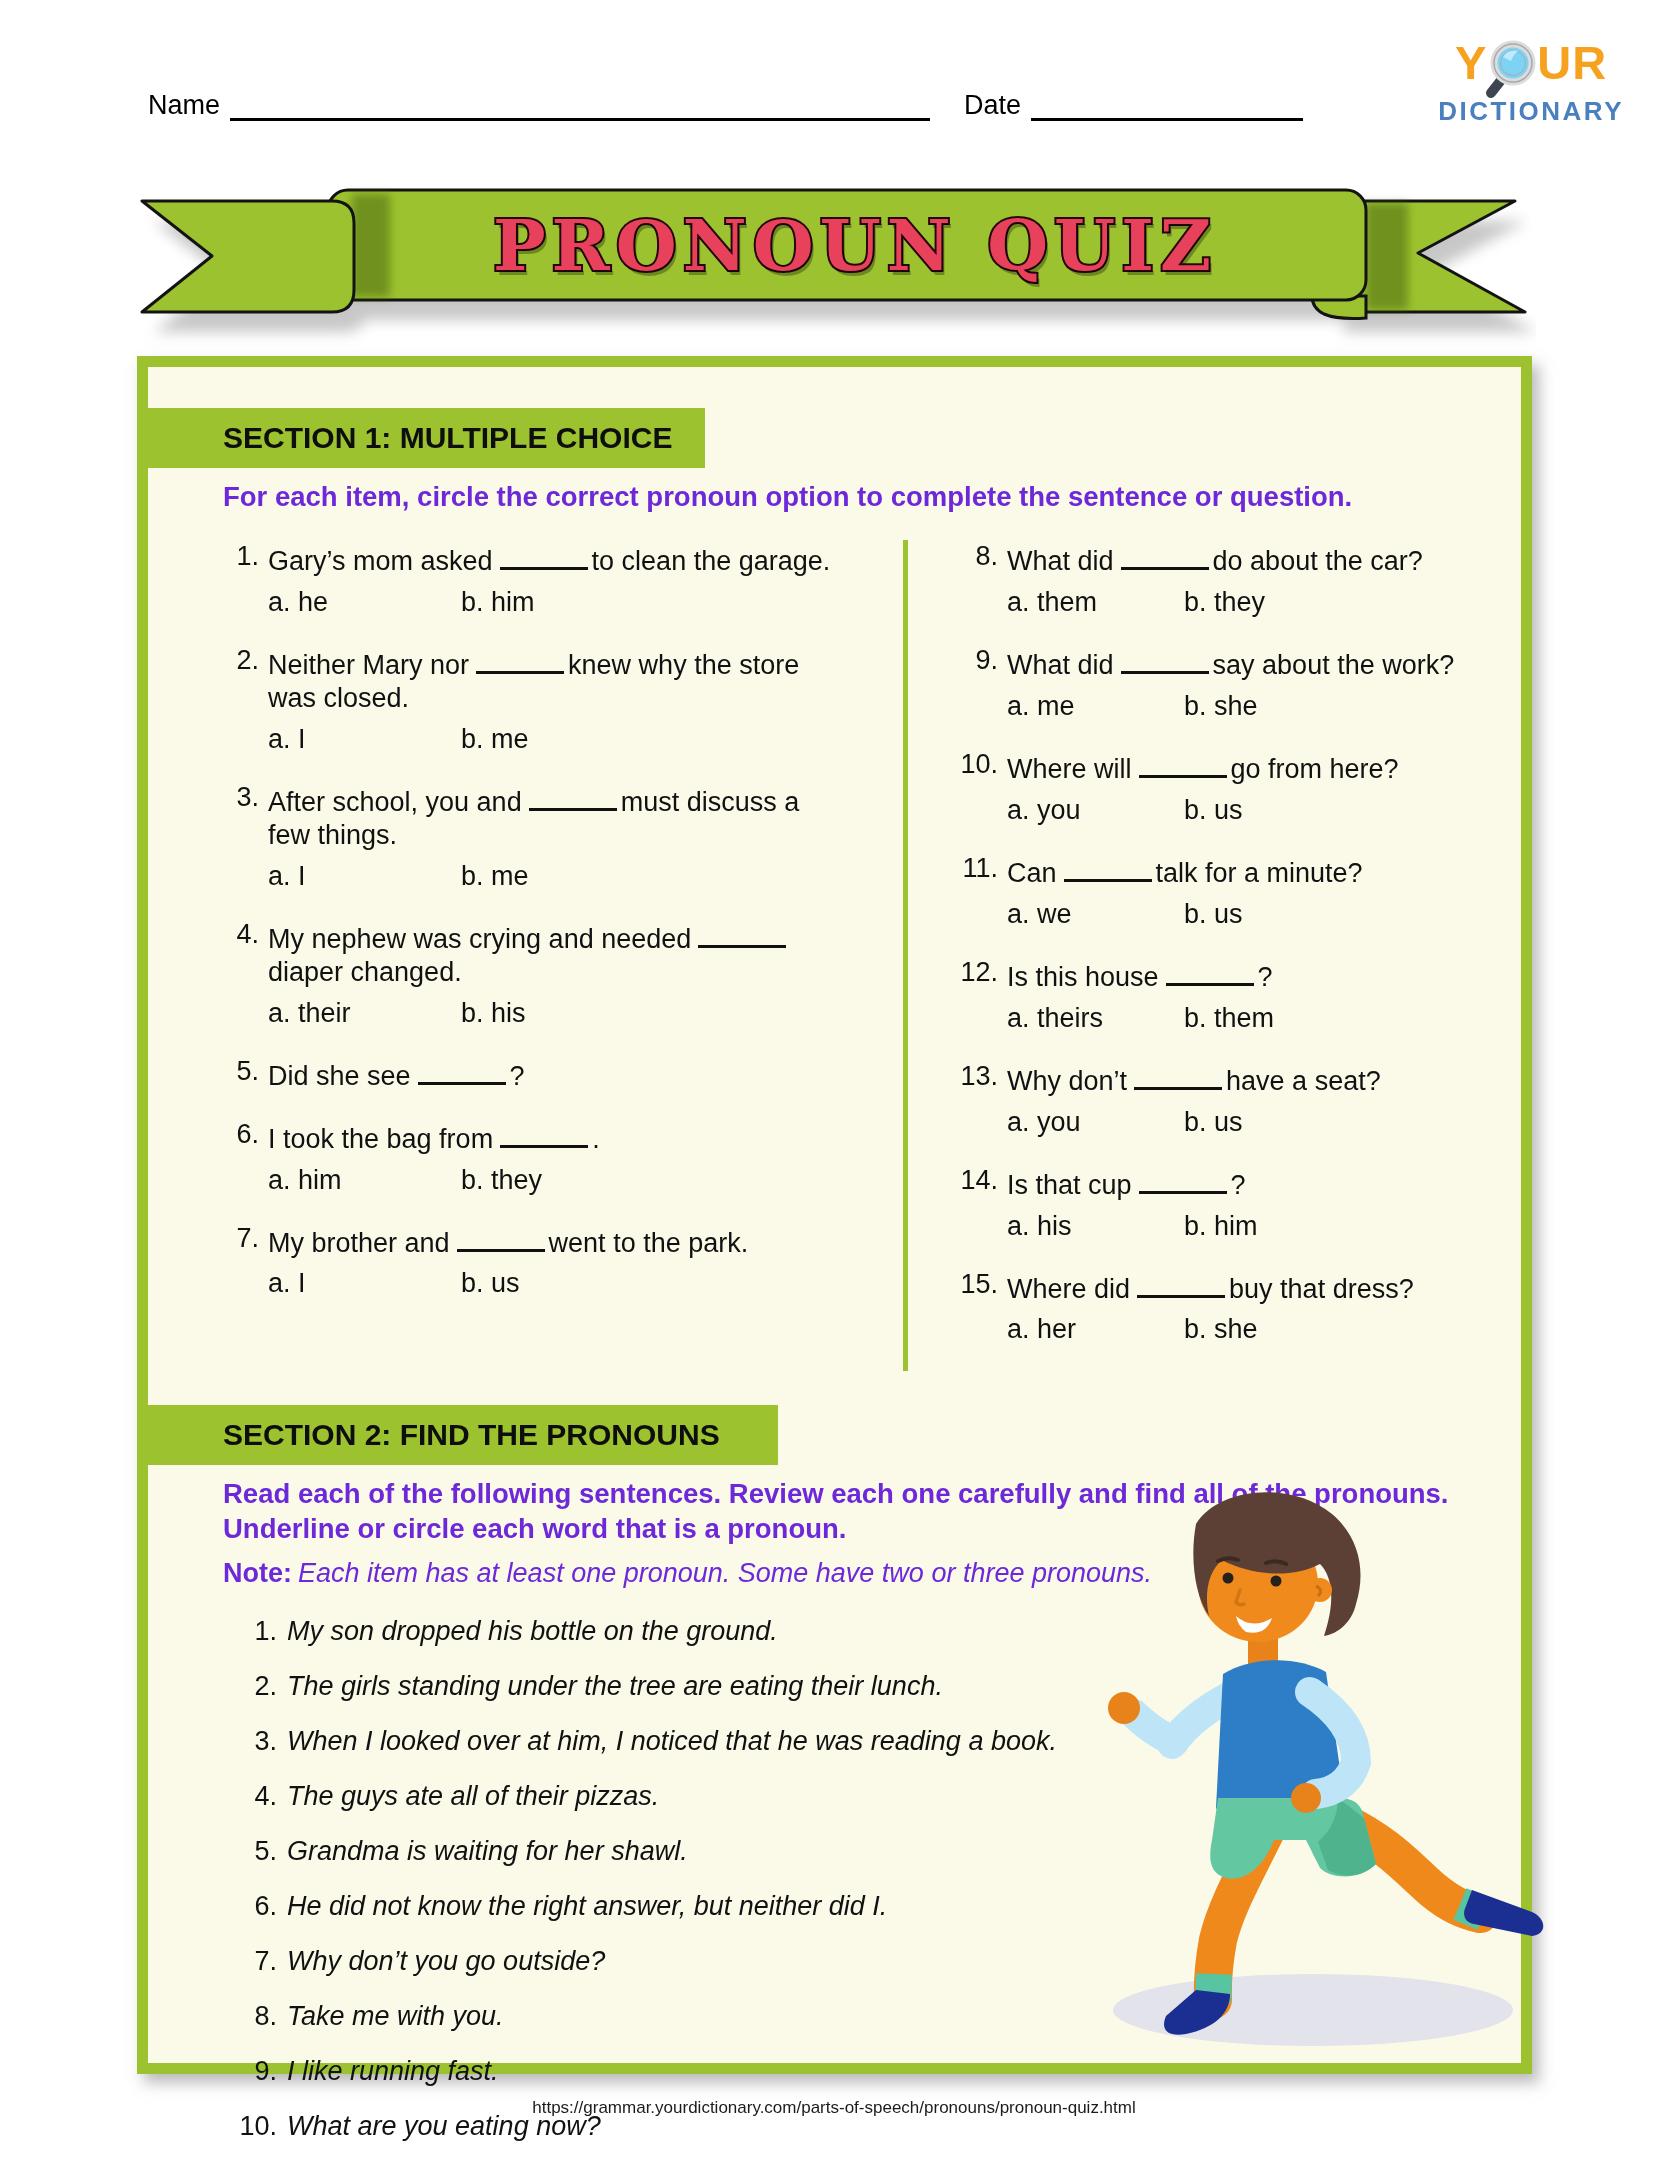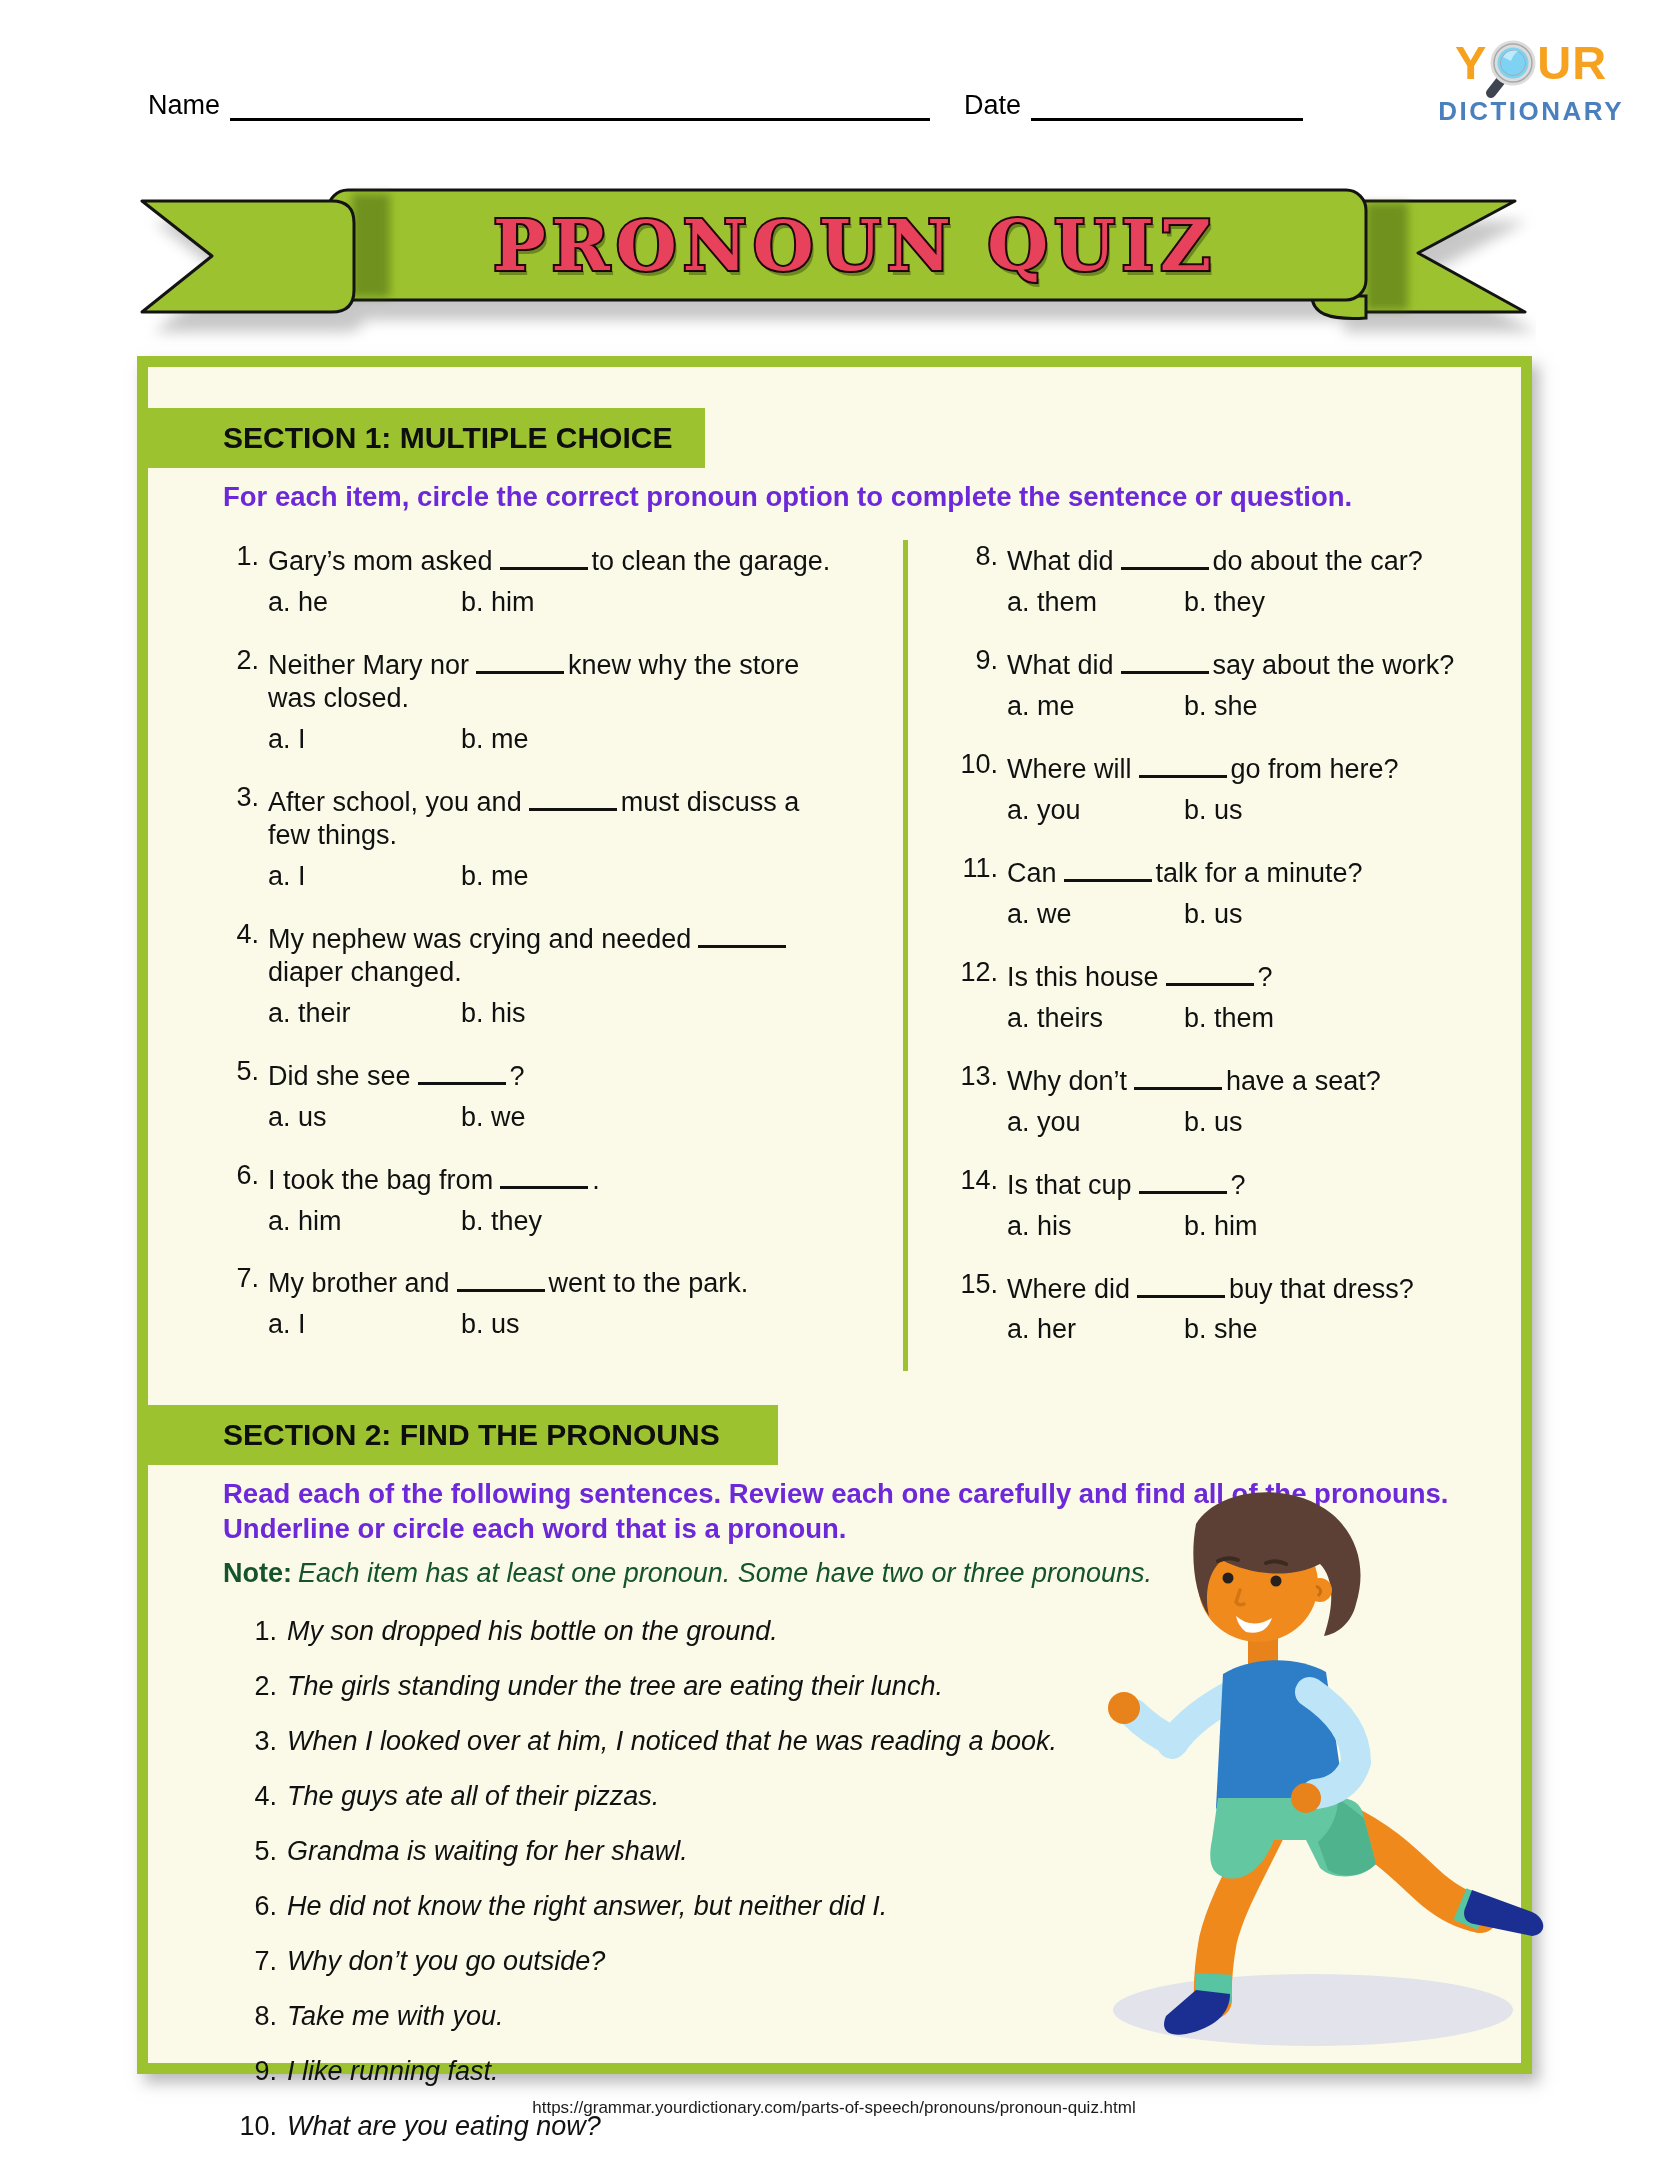--- a/index.html
+++ b/index.html
@@ -32,21 +32,21 @@
 
   
   .main-box{position:absolute;left:137px;top:356px;width:1395px;height:1718px;
             box-sizing:border-box;border:11px solid #9CC32F;background:#FBFAE9;
             box-shadow:7px 9px 14px rgba(120,120,120,0.5);}
   .sec-bar{background:#9CC32F;height:60px;display:flex;align-items:center;
            padding-left:75px;box-sizing:border-box;font-size:30px;font-weight:bold;color:#0e0e0e;}
   .sec-bar-1{width:557px;margin-top:41px;}
   .sec-bar-2{width:630px;margin-top:34px;}
   .instr{margin:12px 55px 0 75px;font-size:27.5px;font-weight:bold;line-height:1.25;color:#6d28d9;}
-  .note{margin:12px 55px 0 75px;font-size:27px;color:#14532d;}
+  .note{margin:12px 55px 0 75px;font-size:27px;color:#6d28d9;}
   .note i{margin-left:6px;}
 
   
   .mc{display:flex;margin:26px 0 0 75px;font-size:27px;line-height:1.22;}
   .col-l{width:662px;}
   .divider{border-left:5px solid #9CC32F;margin-left:18px;}
   .col-r{margin-left:36px;flex:1;}
   .q{margin-bottom:25px;}
   .q-line{display:flex;}
   .q-num{width:36px;text-align:right;flex:none;}
@@ -185,24 +185,20 @@
       <span class="opt-a">a. their</span>
       <span class="opt-b">b. his</span>
     </div>
   </div>
 
   <div class="q">
     <div class="q-line">
       <span class="q-num">5.</span>
       <span class="q-text"><span>Did she see</span><span class="blank"></span><span class="q-post">?</span></span>
     </div>
-    <div class="q-opts">
-      <span class="opt-a">a. us</span>
-      <span class="opt-b">b. we</span>
-    </div>
   </div>
 
   <div class="q">
     <div class="q-line">
       <span class="q-num">6.</span>
       <span class="q-text"><span>I took the bag from</span><span class="blank"></span><span class="q-post">.</span></span>
     </div>
     <div class="q-opts">
       <span class="opt-a">a. him</span>
       <span class="opt-b">b. they</span>

